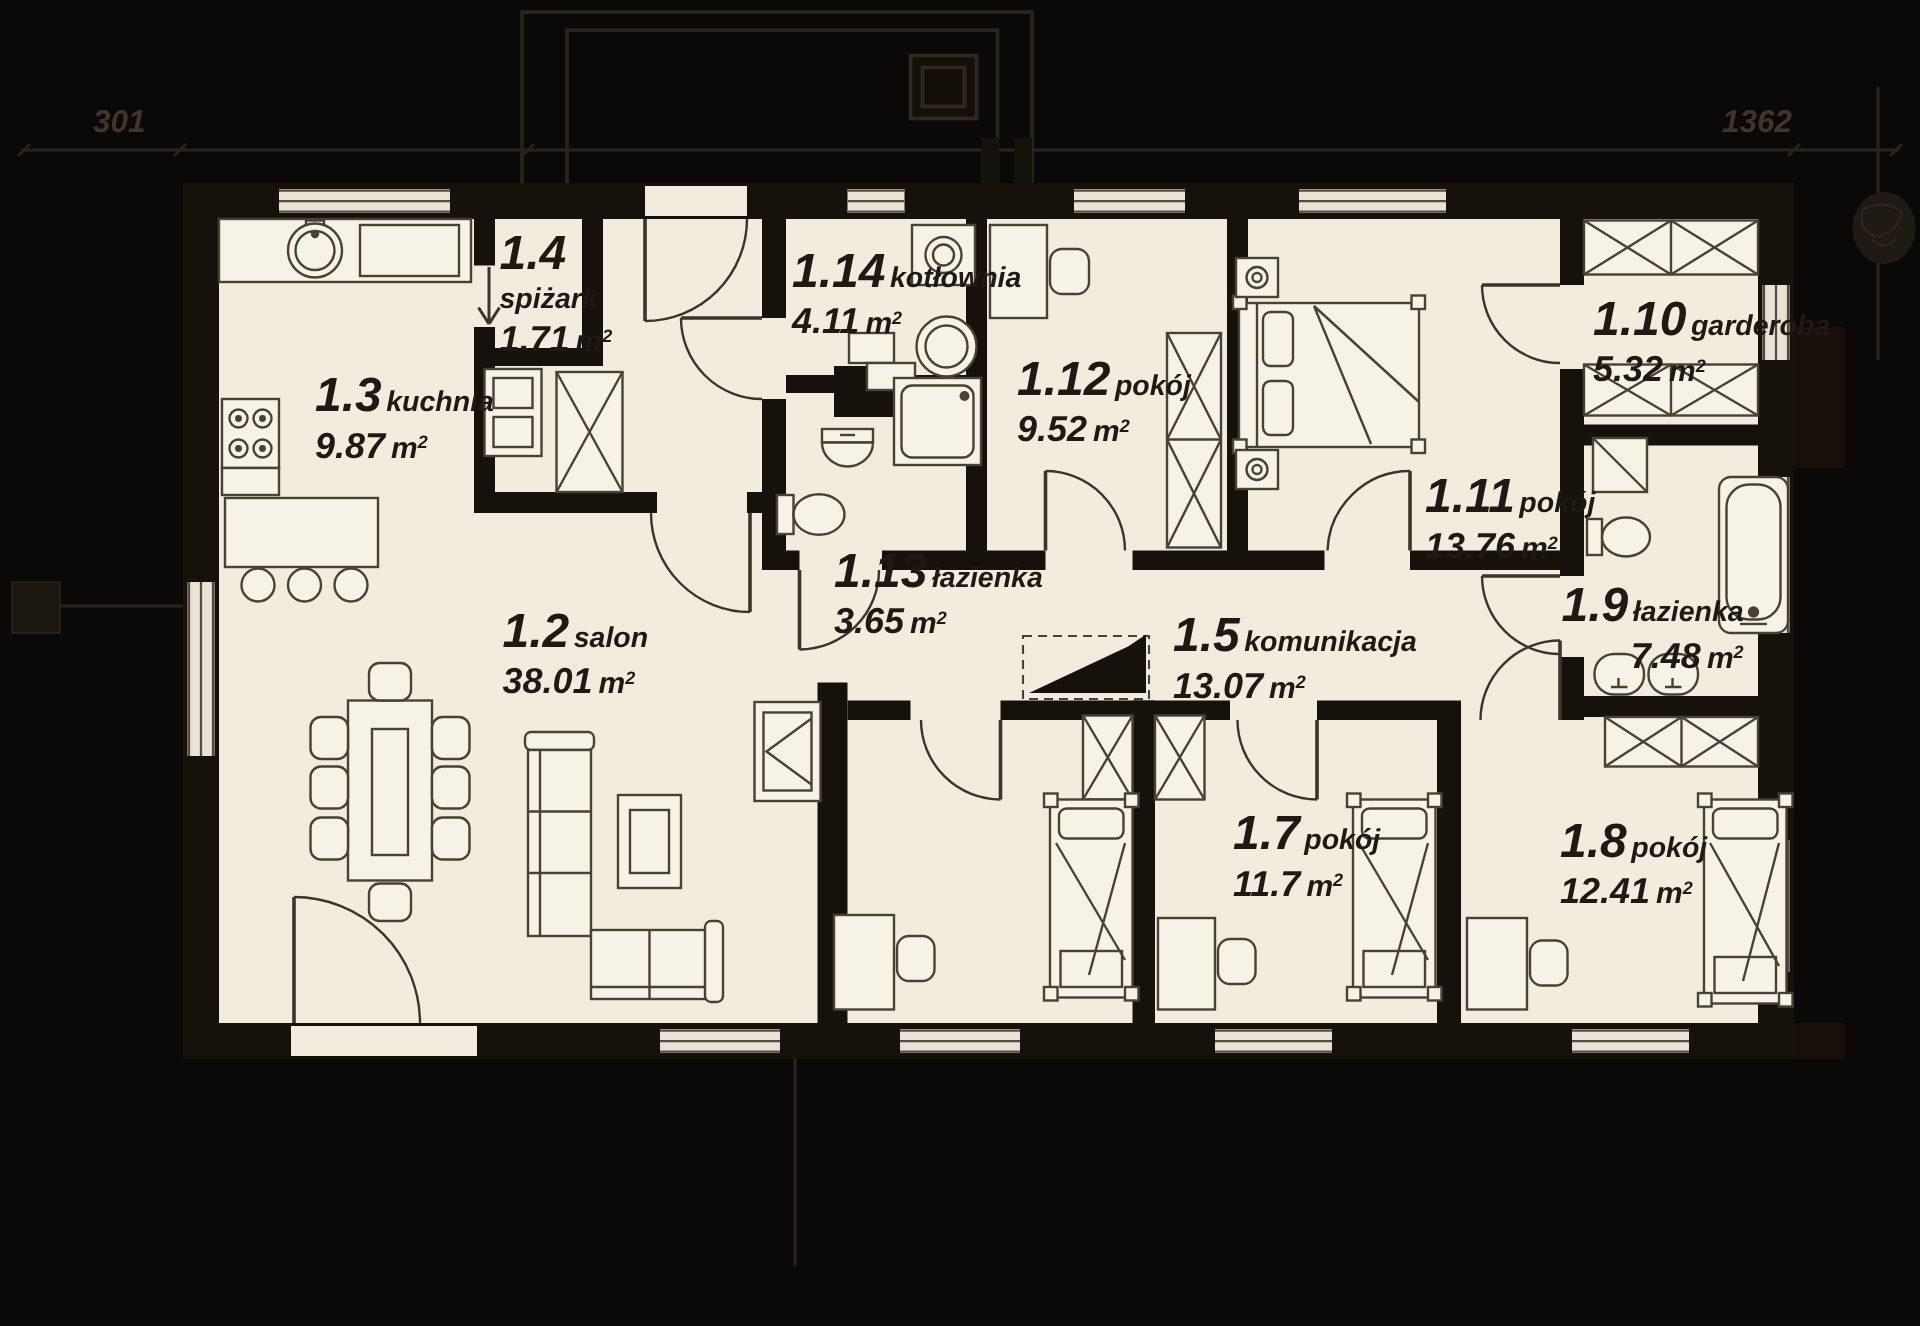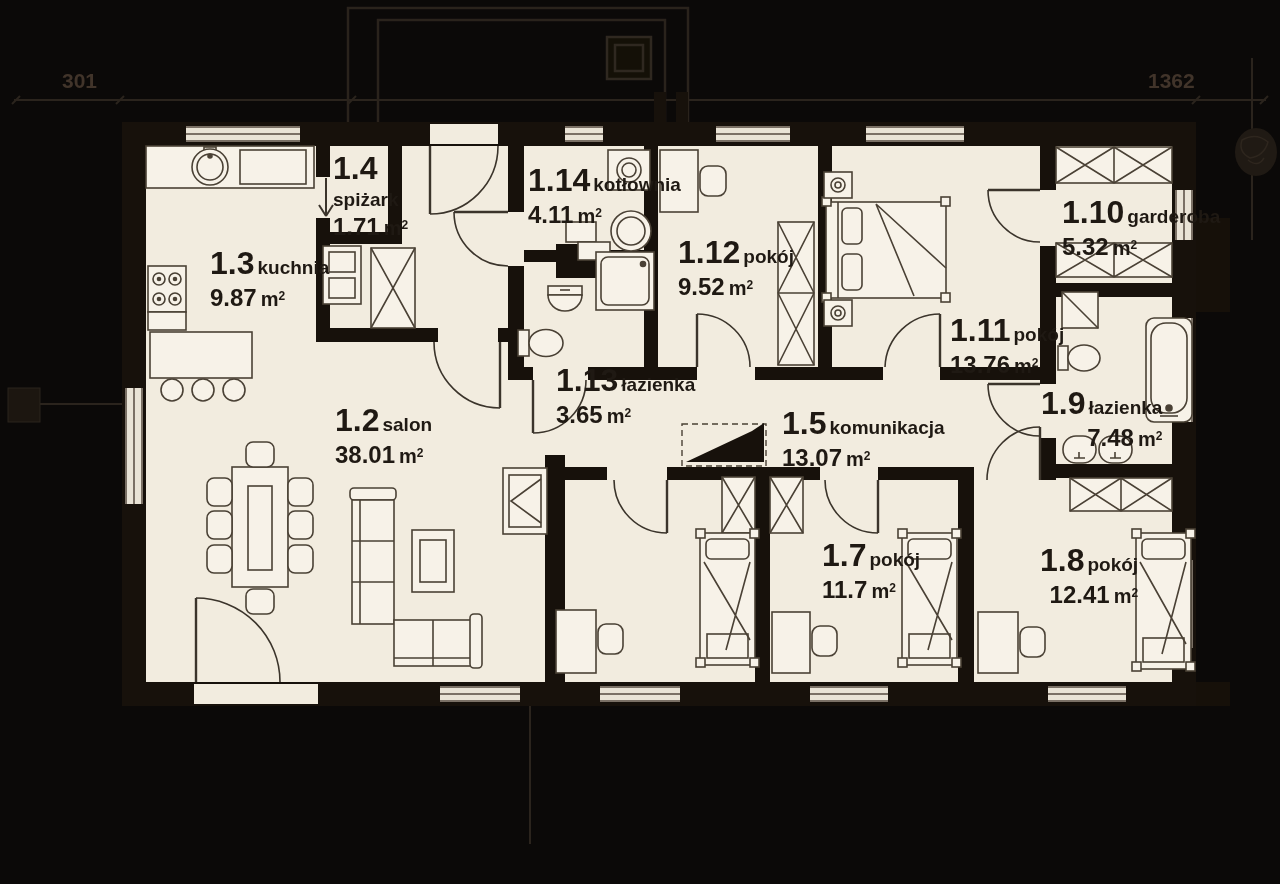--- a/index.html
+++ b/index.html
@@ -1,17 +1,17 @@
 <!DOCTYPE html>
 <html><head>
 <meta charset="utf-8">
 <style>
   html,body{margin:0;padding:0;background:#0b0908;}
   .stage{position:relative;width:1280px;height:844px;background:#0b0908;overflow:hidden;
-         font-family:"Liberation Sans",sans-serif;}
+         font-family:"Liberation Sans",sans-serif;font-style:italic;}
   .stage svg{position:absolute;left:0;top:0;}
   .rl{position:absolute;color:#1f1913;white-space:nowrap;line-height:1.25;}
   .rl .ln{display:block;}
   .rl .num{font-weight:bold;font-size:32px;}
   .rl .nm{font-weight:bold;font-size:19px;margin-left:3px;}
   .rl .ar{font-weight:bold;font-size:24px;}
   .rl .un{font-weight:bold;font-size:20px;margin-left:4px;}
   .rl sup{font-weight:bold;font-size:12px;vertical-align:super;}
   .rl.stacked .nm{margin-left:0;}
 </style>
@@ -440,18 +440,18 @@
   <span class="ln"><span class="num">1.9</span><span class="nm">łazienka</span></span>
   <span class="ln"><span class="ar">7.48</span><span class="un">m</span><sup>2</sup></span>
 </div>
 
 
 <div class="rl" style="left:822px;top:535px;">
   <span class="ln"><span class="num">1.7</span><span class="nm">pokój</span></span>
   <span class="ln"><span class="ar">11.7</span><span class="un">m</span><sup>2</sup></span>
 </div>
 
-<div class="rl" style="left:1040px;top:540px;text-align:right;">
+<div class="rl" style="left:1040px;top:540px;">
   <span class="ln"><span class="num">1.8</span><span class="nm">pokój</span></span>
   <span class="ln"><span class="ar">12.41</span><span class="un">m</span><sup>2</sup></span>
 </div>
 
 </div>
 
 </body></html>

